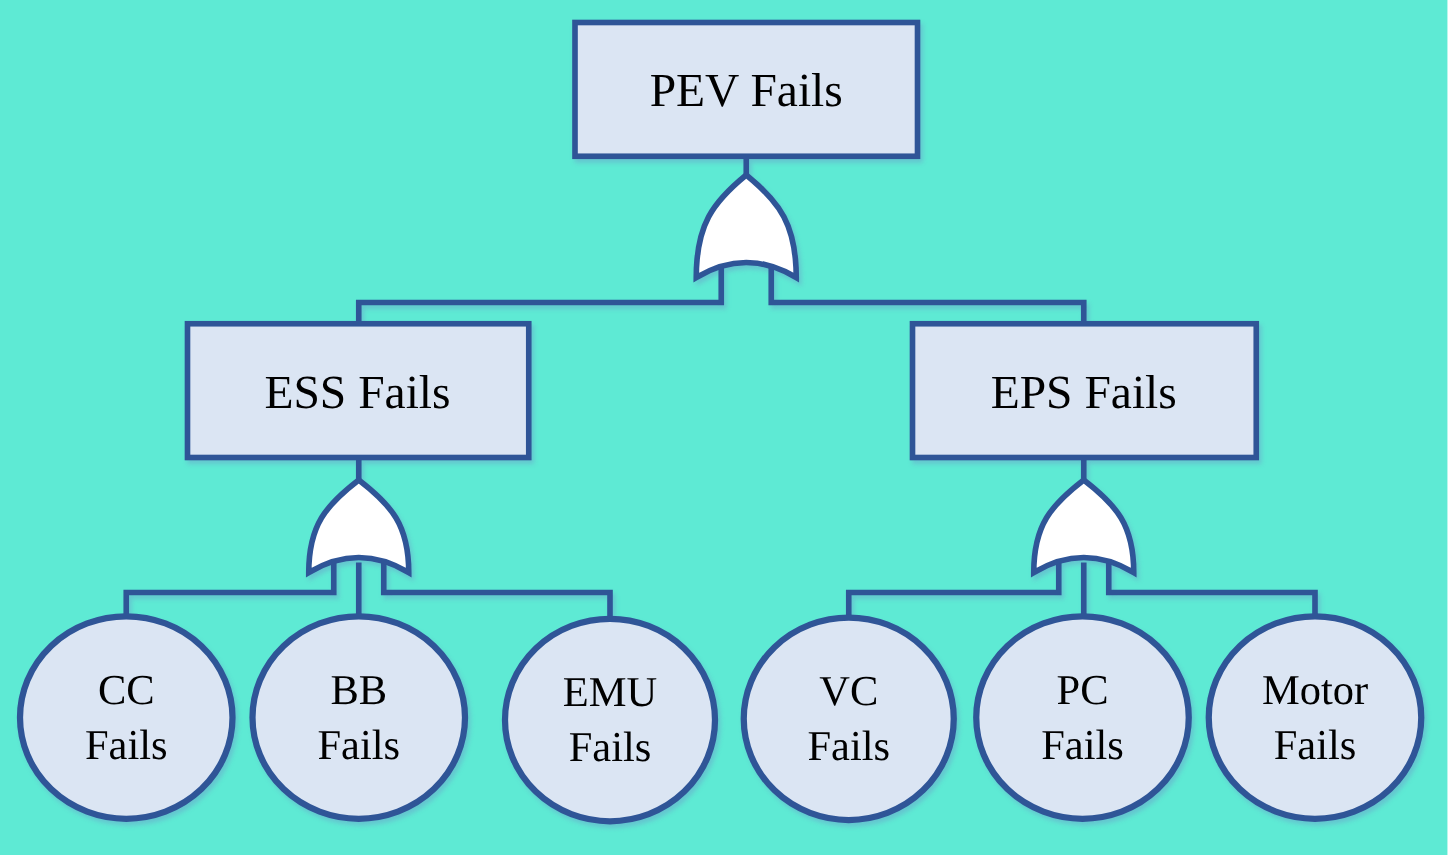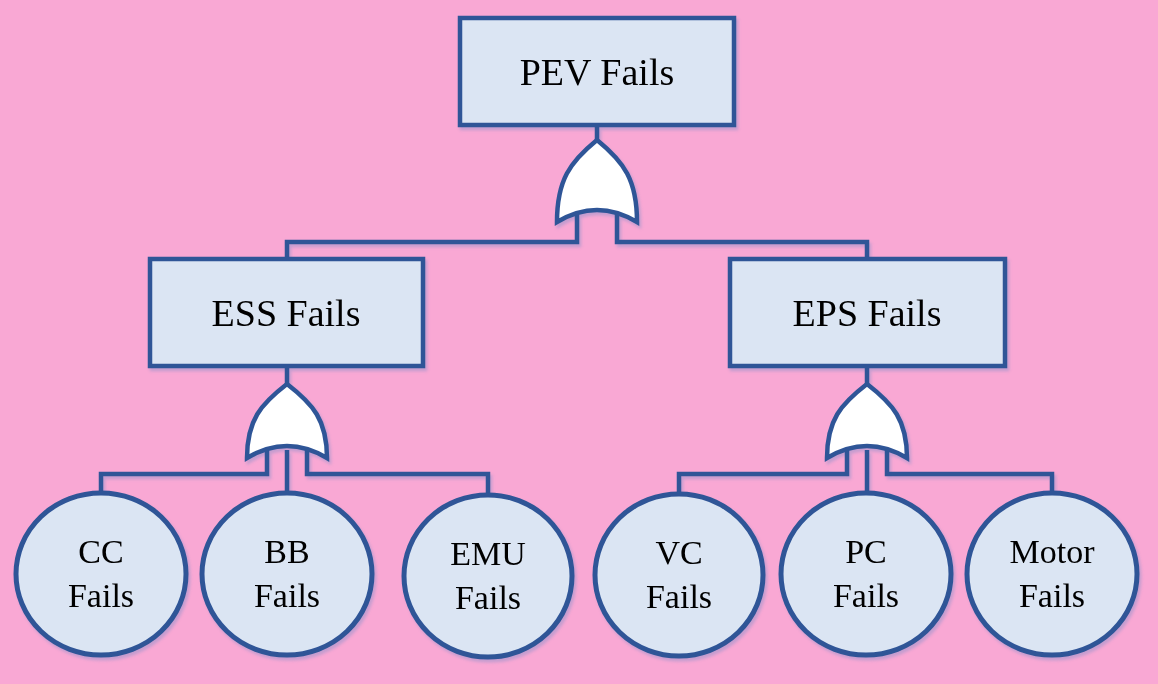--- a/index.html
+++ b/index.html
@@ -7,21 +7,21 @@
     padding: 0;
     background: #ffffff;
     width: 1158px;
     height: 684px;
     overflow: hidden;
   }
   .stage {
     position: relative;
     width: 1158px;
     height: 684px;
-    background: #f9a8d4;
+    background: #5eead4;
   }
   svg { display: block; }
 
   .shadowed {
     filter: drop-shadow(2.5px 3.5px 1.5px rgba(110, 140, 200, 0.38));
   }
   .connector {
     fill: none;
     stroke: #2F5597;
     stroke-width: 4.5;

